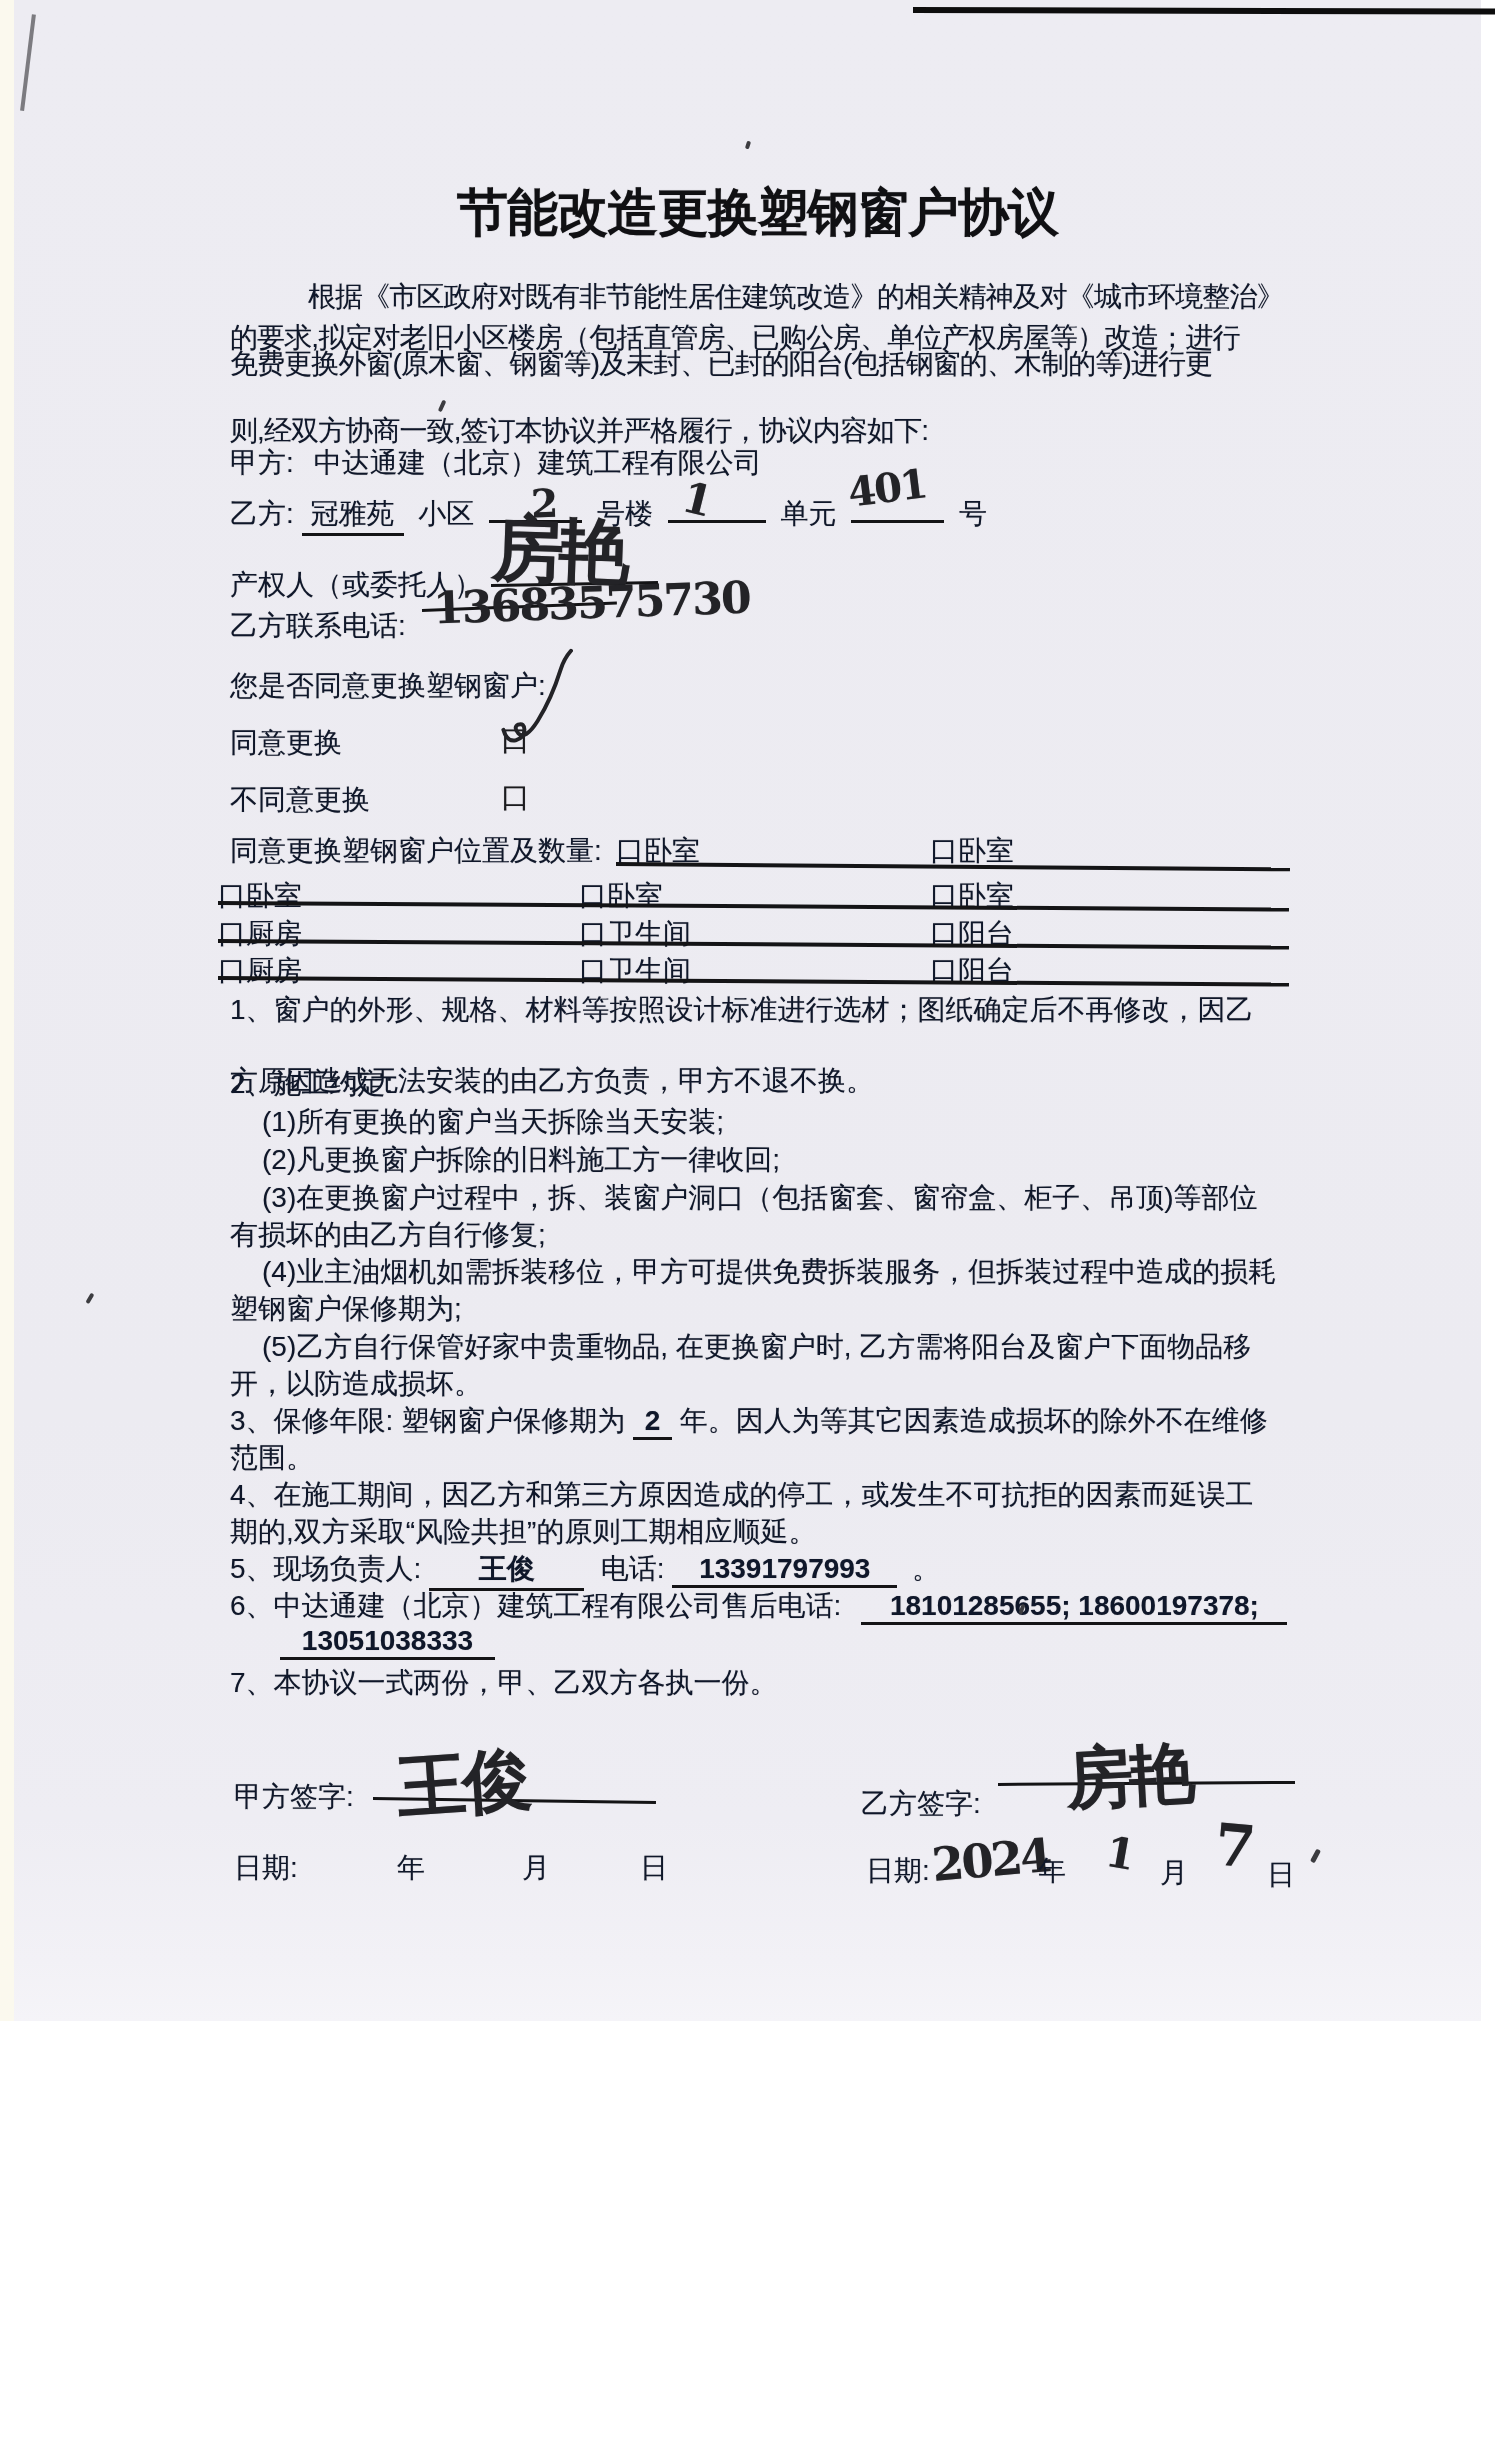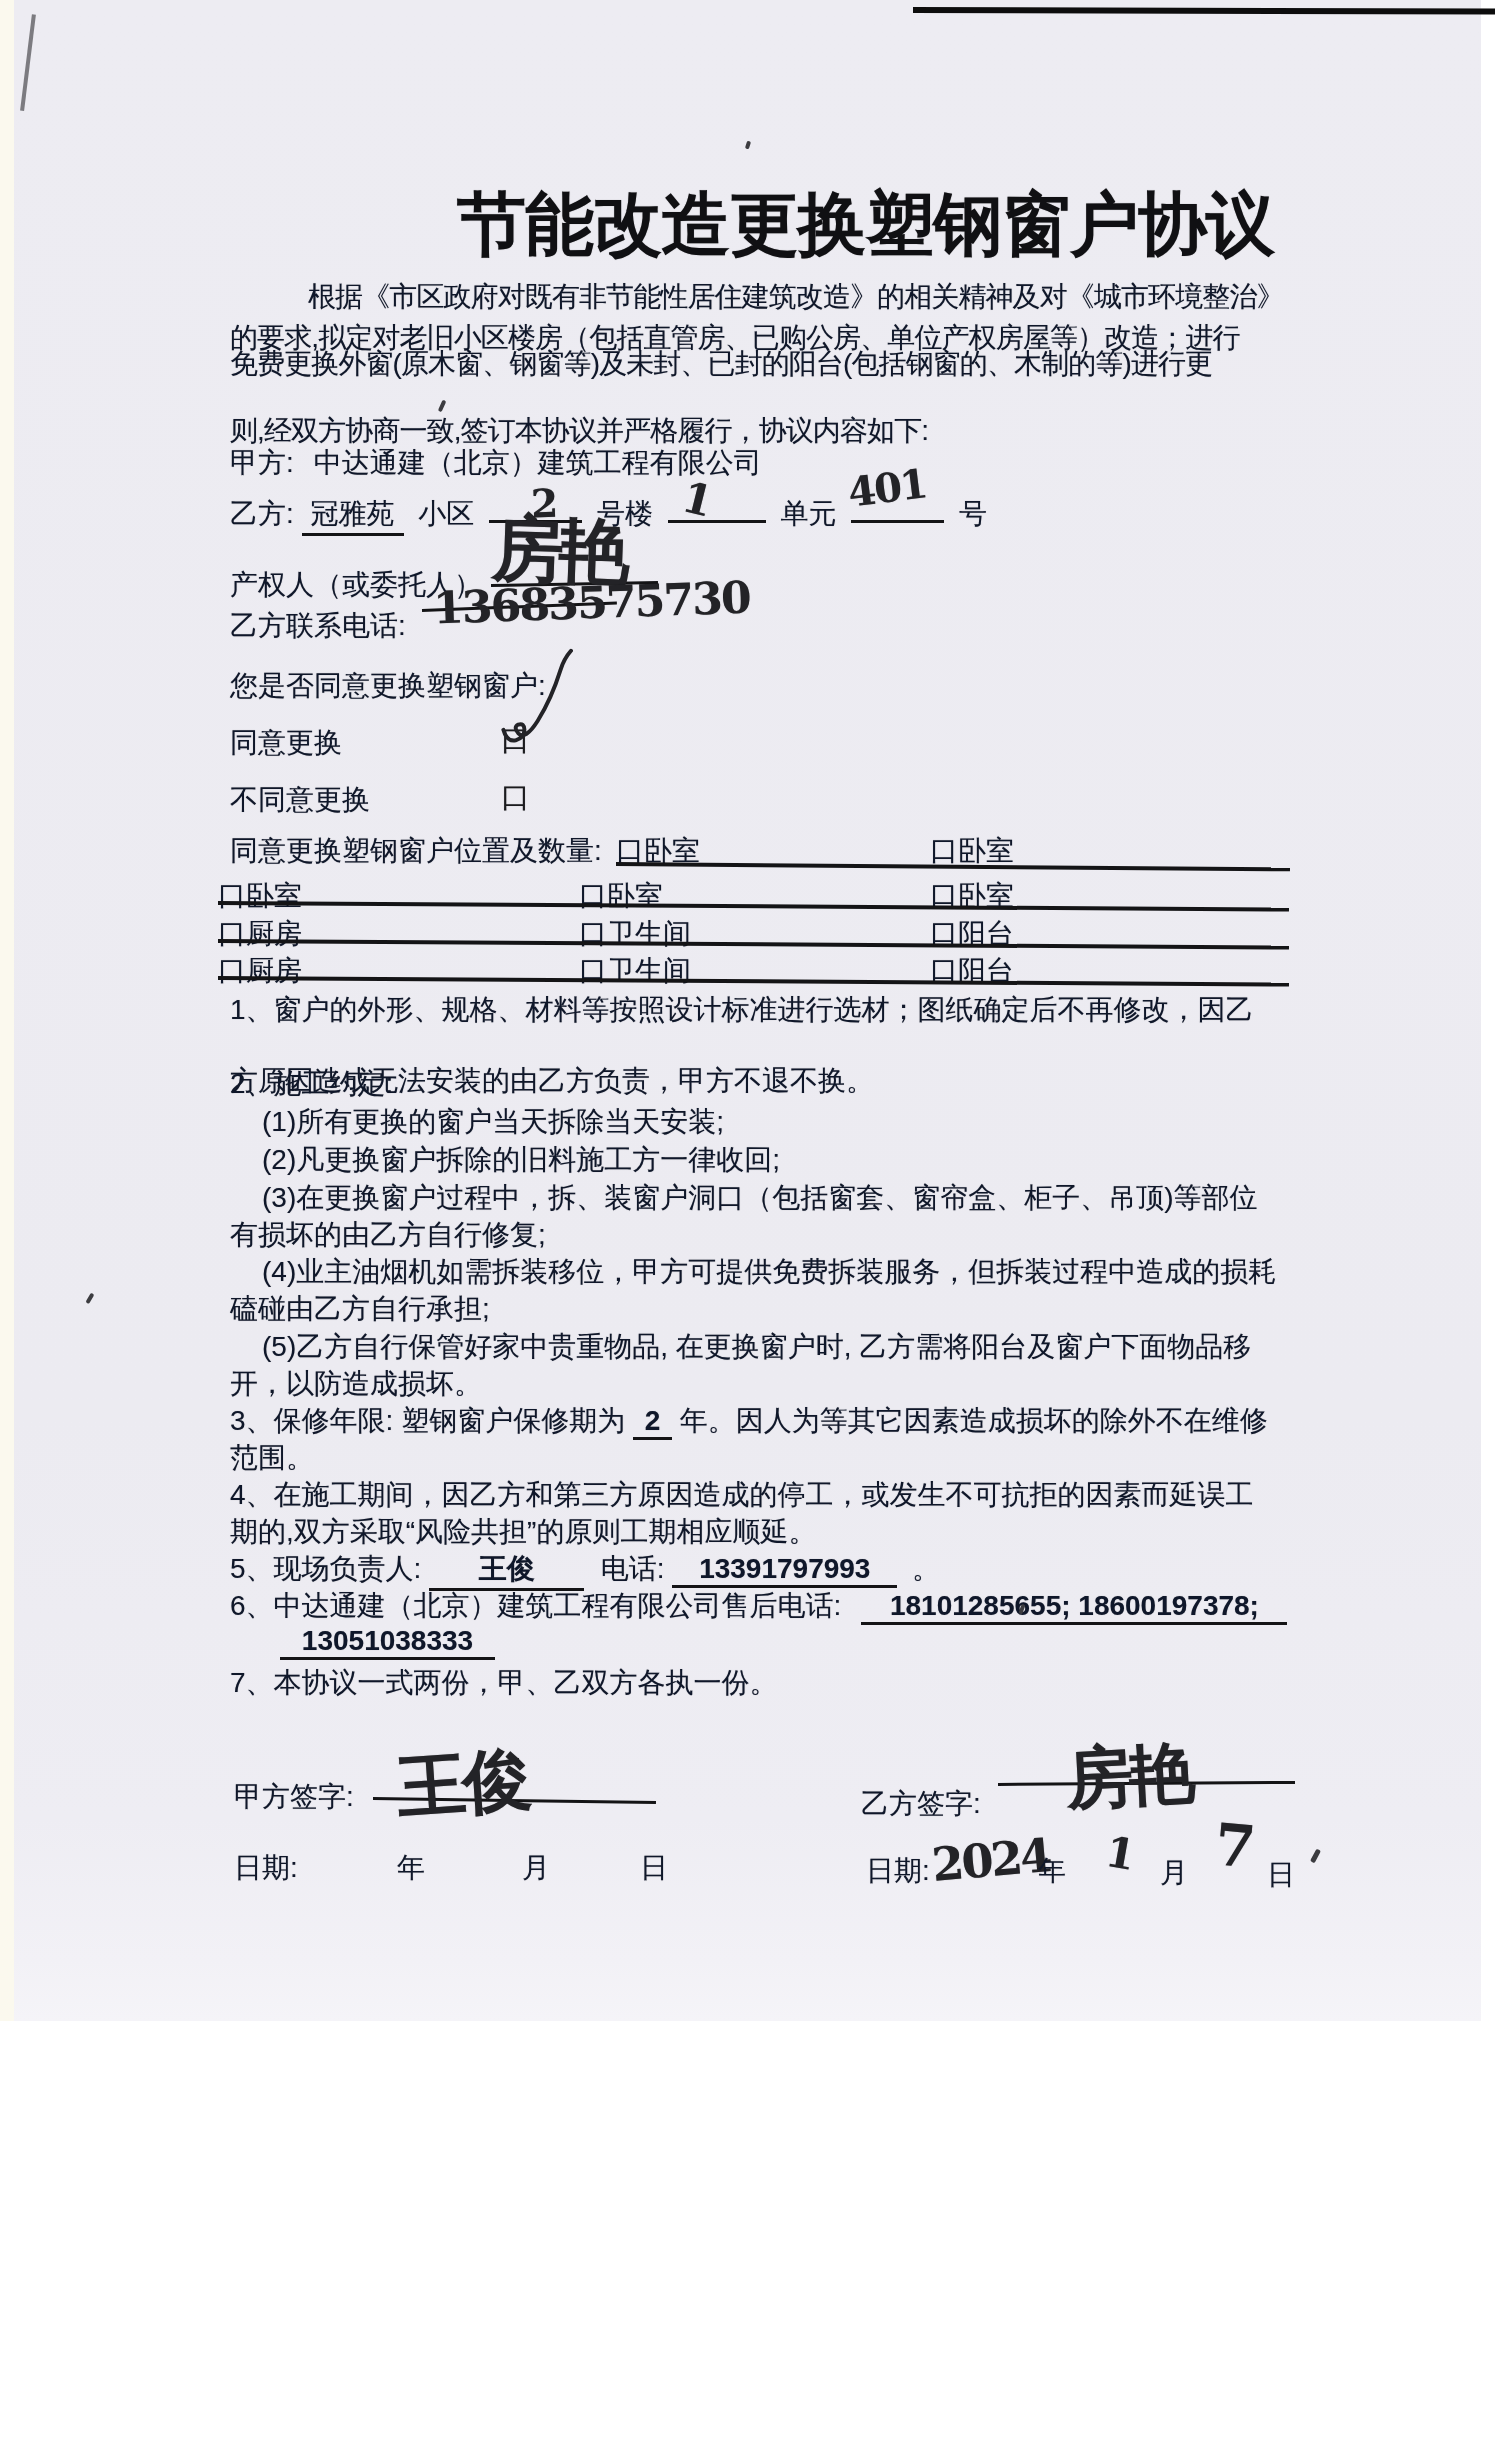--- a/index.html
+++ b/index.html
@@ -1,21 +1,21 @@
 <!DOCTYPE html>
 <html style="font-size:14px"><head>
 <meta charset="utf-8">
 <style>
   html,body{margin:0;padding:0;}
   body{width:1495px;height:2462px;background:#ffffff;font-family:"Liberation Sans",sans-serif;}
   .stage{position:relative;width:1495px;height:2462px;overflow:hidden;background:#ffffff;}
   .paper{position:absolute;left:14px;top:0;width:1467px;height:2021px;
          background:linear-gradient(180deg,#edecf2 0%,#ecebf1 70%,#eeedf3 90%,#f2f1f6 97%,#f5f4f8 100%);}
   .strip{position:absolute;left:0;top:0;width:14px;height:2021px;background:#fbf9ee;}
-  .title{position:absolute;white-space:nowrap;font-size:69px;font-weight:bold;letter-spacing:-0.9px;color:#101013;
+  .title{position:absolute;white-space:nowrap;font-size:51px;font-weight:bold;letter-spacing:-0.9px;color:#101013;
          text-shadow:0 0 0.9px rgba(0,0,0,.45);}
   .line{position:absolute;white-space:nowrap;font-size:28px;color:#0f172a;
         text-shadow:0 0 0.9px rgba(27,27,30,.35);}
   .intro{letter-spacing:-0.9px;}
   .b{font-weight:bold;}
   .u{position:absolute;border-bottom:3.5px solid #141416;transform-origin:left center;}
   .u5{border-bottom-width:4.4px;}
   .blank{display:inline-block;border-bottom:3.5px solid #141416;text-align:center;}
   .yrs{display:inline-block;min-width:39px;text-align:center;border-bottom:3.5px solid #141416;font-weight:bold;}
   .hw{position:absolute;white-space:nowrap;color:#232327;font-weight:600;
@@ -104,21 +104,21 @@
   <div class="u u5" style="left:218px;top:976px;width:1071px;transform:rotate(0.35deg);"></div>
 
   <div class="line" style="left:230px;top:991px;">1、窗户的外形、规格、材料等按照设计标准进行选材；图纸确定后不再修改，因乙</div>
   <div class="line" style="left:230px;top:1028px;margin-top:34px;">方原因造成无法安装的由乙方负责，甲方不退不换。</div>
   <div class="line" style="left:230px;top:1065px;">2、施工约定:</div>
   <div class="line" style="left:262px;top:1103px;">(1)所有更换的窗户当天拆除当天安装;</div>
   <div class="line" style="left:262px;top:1141px;">(2)凡更换窗户拆除的旧料施工方一律收回;</div>
   <div class="line" style="left:262px;top:1179px;">(3)在更换窗户过程中，拆、装窗户洞口（包括窗套、窗帘盒、柜子、吊顶)等部位</div>
   <div class="line" style="left:230px;top:1216px;">有损坏的由乙方自行修复;</div>
   <div class="line" style="left:262px;top:1253px;">(4)业主油烟机如需拆装移位，甲方可提供免费拆装服务，但拆装过程中造成的损耗</div>
-  <div class="line" style="left:230px;top:1290px;">磕碰由乙方自行承担;</div>
+  <div class="line" style="left:230px;top:1290px;">塑钢窗户保修期为;</div>
   <div class="line" style="left:262px;top:1328px;">(5)乙方自行保管好家中贵重物品, 在更换窗户时, 乙方需将阳台及窗户下面物品移</div>
   <div class="line" style="left:230px;top:1365px;">开，以防造成损坏。</div>
 
   <div class="line" style="left:230px;top:1402px;">
     <span>3、保修年限: 塑钢窗户保修期为</span>
     <span class="yrs">2</span>
     <span>年。因人为等其它因素造成损坏的除外不在维修</span>
   </div>
   <div class="line" style="left:230px;top:1439px;">范围。</div>
 

